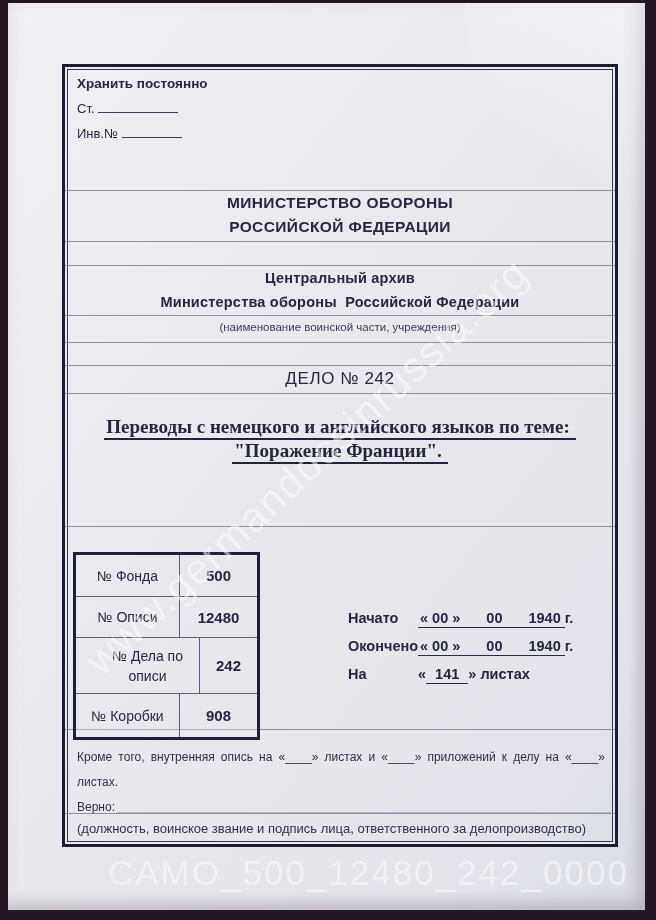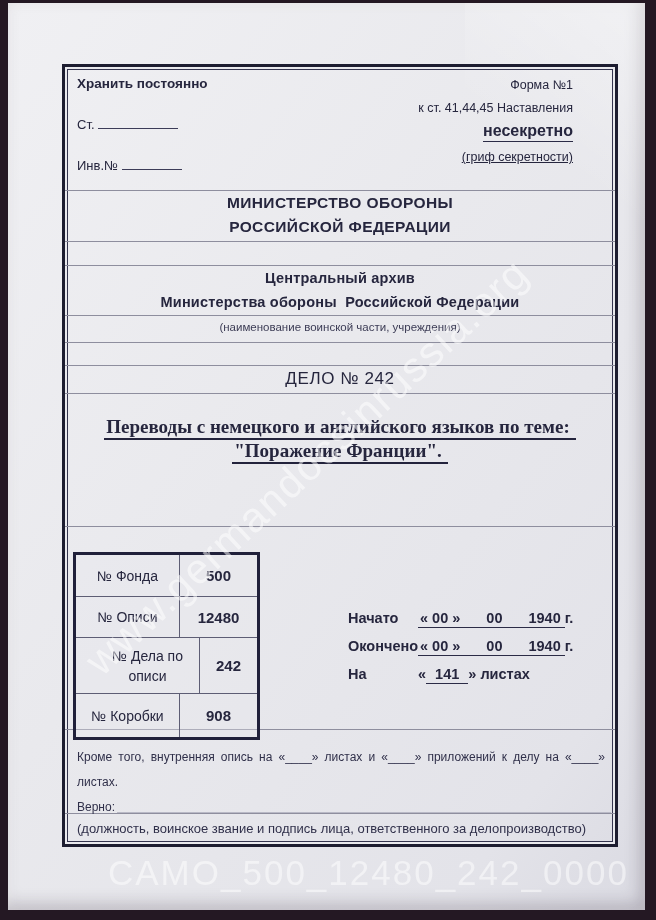--- a/index.html
+++ b/index.html
@@ -23,21 +23,21 @@
     position:absolute; left:54px; top:61px; width:550px; height:777px;
     border:3px solid #1d1d30;
     box-shadow: inset 0 0 0 2px #e9e9ed, inset 0 0 0 3px #34344e;
     z-index:2;
   }
   .hline { position:absolute; left:0; right:0; height:1px; background:#8e8e9e; }
 
   
   .hdr-left { position:absolute; left:12px; top:9px; font-size:13px; }
   .keep { font-weight:bold; font-size:13.5px; }
-  .fld { margin-top:25px; }
+  .fld { margin-top:9px; }
   .blank { display:inline-block; border-bottom:1.5px solid #3c3c58; height:12px; vertical-align:baseline; }
   .hdr-right { position:absolute; right:42px; top:11px; text-align:right; font-size:12.5px; }
   .hdr-right .row { position:absolute; right:0; white-space:nowrap; }
   .r-form   { top:0; }
   .r-ref    { top:23px; }
   .r-secret { top:44px; font-size:16px; font-weight:bold; border-bottom:1.5px solid #2b2b46; padding-bottom:1px; }
   .r-grif   { top:72px; text-decoration:underline; }
 
   .center-line { position:absolute; left:0; right:0; text-align:center; white-space:pre; }
   .ministry { font-weight:bold; font-size:15.5px; letter-spacing:.4px; }
@@ -109,26 +109,20 @@
       <div class="fld">
         <span>Ст.</span>
         <span class="blank" style="width:80px"></span>
       </div>
       <div class="fld">
         <span>Инв.№</span>
         <span class="blank" style="width:60px"></span>
       </div>
     </div>
 
-    <div class="hdr-right" style="height:100px; width:260px;">
-      <div class="row r-form">Форма №1</div>
-      <div class="row r-ref">к ст. 41,44,45 Наставления</div>
-      <div class="row r-secret">несекретно</div>
-      <div class="row r-grif">(гриф секретности)</div>
-    </div>
 
     <div class="center-line ministry" style="top:127px">МИНИСТЕРСТВО ОБОРОНЫ</div>
     <div class="center-line ministry" style="top:151px">РОССИЙСКОЙ ФЕДЕРАЦИИ</div>
 
     <div class="center-line archive" style="top:203px">Центральный архив</div>
     <div class="center-line archive" style="top:227px">Министерства обороны  Российской Федерации</div>
     <div class="center-line caption-sm" style="top:254px">(наименование воинской части, учреждения)</div>
 
     <div class="center-line delo" style="top:302px">ДЕЛО № 242</div>
 

